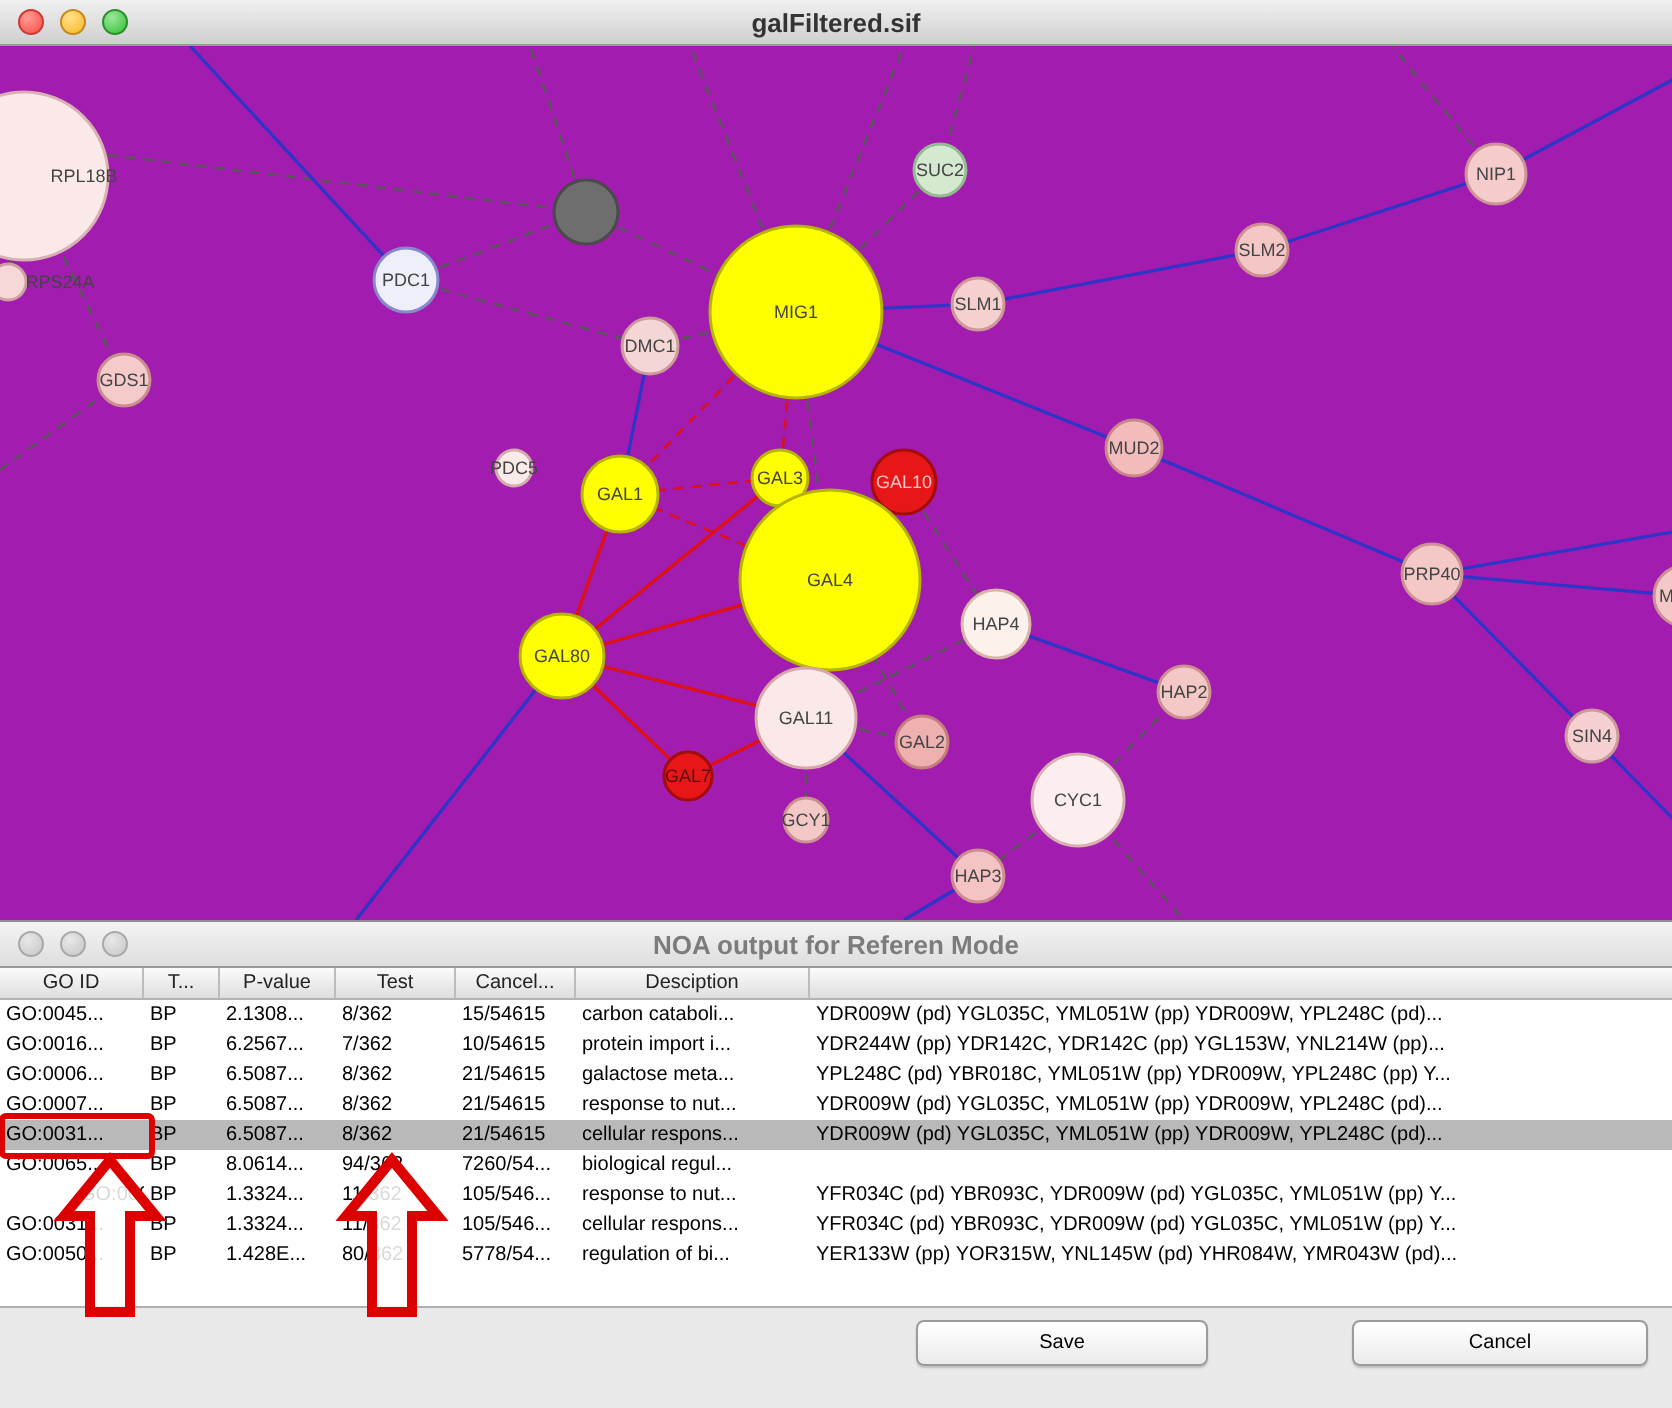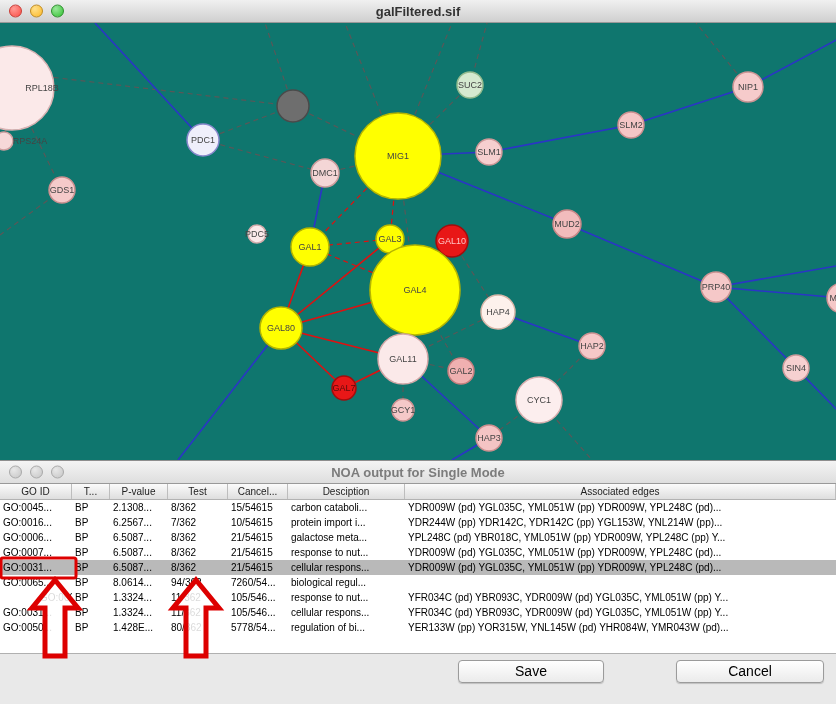--- a/index.html
+++ b/index.html
@@ -22,42 +22,42 @@
   }
   .titlebar.inactive{background:linear-gradient(#f4f4f4,#dedede);color:#7c7c7c;}
   .traffic{position:absolute;left:9px;top:50%;transform:translateY(-50%);display:flex;gap:8px;}
   .light{width:13px;height:13px;border-radius:50%;box-sizing:border-box;border:1px solid rgba(0,0,0,.3);}
   .light.close{background:radial-gradient(circle at 35% 30%, #ff9a94,#fb4d45);border-color:#ca3a34;}
   .light.min{background:radial-gradient(circle at 35% 30%, #ffe08a,#fcb826);border-color:#c08b1e;}
   .light.zoom{background:radial-gradient(circle at 35% 30%, #9ae89a,#32c032);border-color:#2a8f2a;}
   .light.gray{background:radial-gradient(circle at 35% 30%, #e8e8e8,#c6c6c6);border-color:#a8a8a8;}
 
   
-  .graph-area{position:absolute;top:23px;left:0;width:836px;height:437px;background:#0f766e;overflow:hidden;}
+  .graph-area{position:absolute;top:23px;left:0;width:836px;height:437px;background:#a21caf;overflow:hidden;}
   .graph-area svg{display:block;}
   .node-label{pointer-events:none;}
 
   
   .table-wrap{position:absolute;top:23px;left:0;width:836px;height:170px;background:#fff;border-bottom:1px solid #b0b0b0;box-sizing:border-box;}
   .thead{display:flex;height:16px;background:linear-gradient(#fbfbfb,#dedede);border-bottom:1px solid #b2b2b2;box-sizing:border-box;}
   .th{
     box-sizing:border-box;border-right:1px solid #bdbdbd;height:100%;
     display:flex;align-items:center;justify-content:center;
     font-size:10px;color:#222;white-space:nowrap;overflow:hidden;
   }
   .tr{display:flex;height:15px;line-height:15px;font-size:10px;color:#000;white-space:nowrap;background:#fff;}
   .tr.selected{background:#b9b9b9;}
   .td{box-sizing:border-box;padding-left:3px;overflow:hidden;white-space:nowrap;}
 
   
   .btn{
     position:absolute;height:23px;box-sizing:border-box;
     background:linear-gradient(#ffffff,#ebebeb);
     border:1px solid #9b9b9b;border-radius:4px;
-    font-size:14px;color:#000;text-align:center;line-height:21px;
+    font-size:10px;color:#000;text-align:center;line-height:21px;
     box-shadow:0 1px 1px rgba(0,0,0,.18);
   }
   .btn.save{left:458px;top:199px;width:146px;}
   .btn.cancel{left:676px;top:199px;width:148px;}
 
   
   #annot{position:absolute;inset:0;pointer-events:none;z-index:50;}
 </style>
 </head>
 <body>
@@ -187,32 +187,31 @@
     </div>
   </section>
 
   <section class="window-bottom">
     <div class="titlebar inactive">
       <div class="traffic">
         <span class="light gray"></span>
         <span class="light gray"></span>
         <span class="light gray"></span>
       </div>
-      <div class="title">NOA output for Single Mode</div>
+      <div class="title">NOA output for Referen Mode</div>
     </div>
 
     <div class="table-wrap">
       <div class="thead" id="thead">
           <div class="th" style="width: 72px;">GO ID</div>
           <div class="th" style="width: 38px;">T...</div>
           <div class="th" style="width: 58px;">P-value</div>
           <div class="th" style="width: 60px;">Test</div>
           <div class="th" style="width: 60px;">Cancel...</div>
           <div class="th" style="width: 117px;">Desciption</div>
-          <div class="th" style="width: auto; flex: 1 1 0%;">Associated edges</div>
         </div>
       <div id="tbody">
           <div class="tr">
             <div class="td" style="width: 72px;">GO:0045...</div>
             <div class="td" style="width: 38px;">BP</div>
             <div class="td" style="width: 58px;">2.1308...</div>
             <div class="td" style="width: 60px;">8/362</div>
             <div class="td" style="width: 60px;">15/54615</div>
             <div class="td" style="width: 117px;">carbon cataboli...</div>
             <div class="td" style="width: auto; flex: 1 1 0%;">YDR009W (pd) YGL035C, YML051W (pp) YDR009W, YPL248C (pd)...</div>

